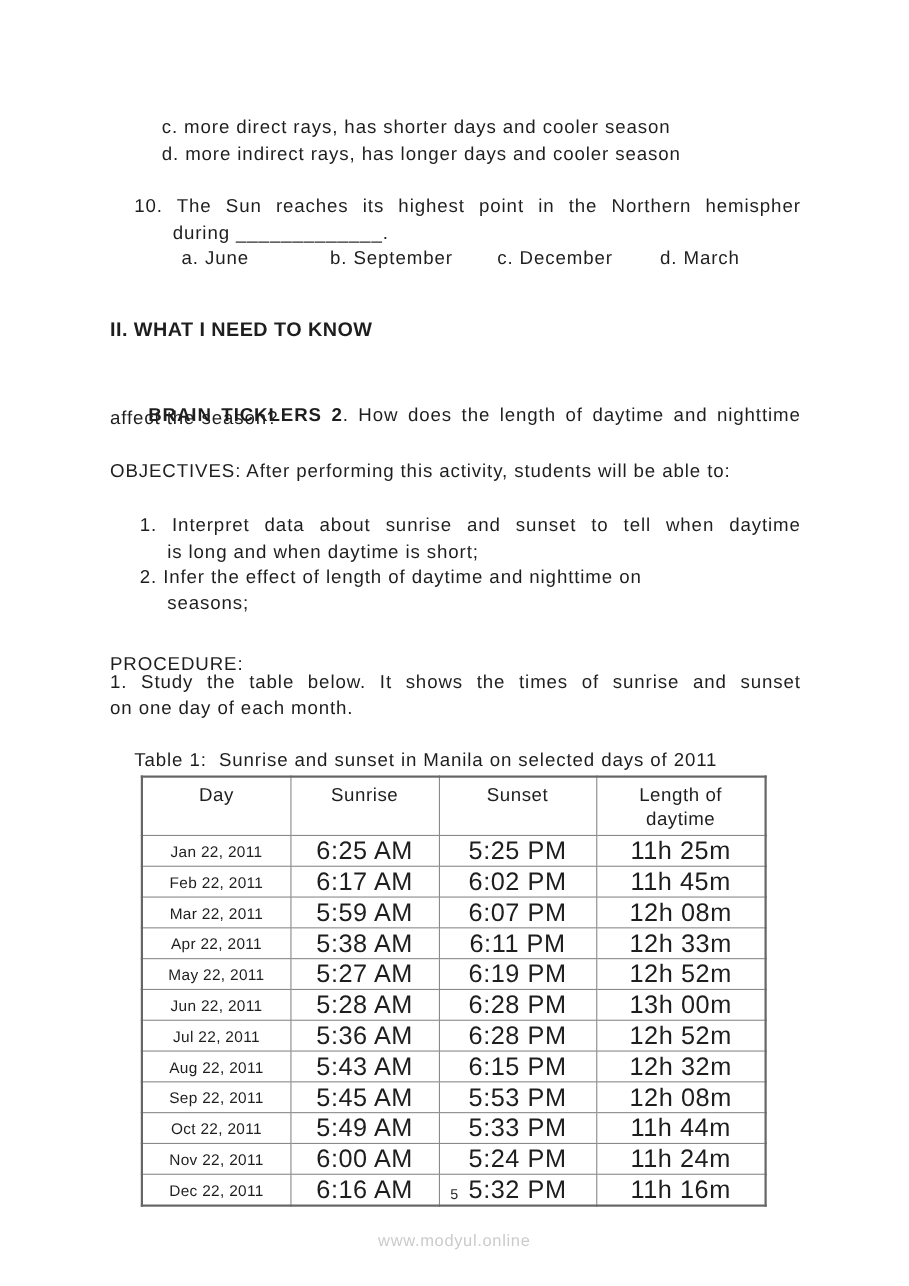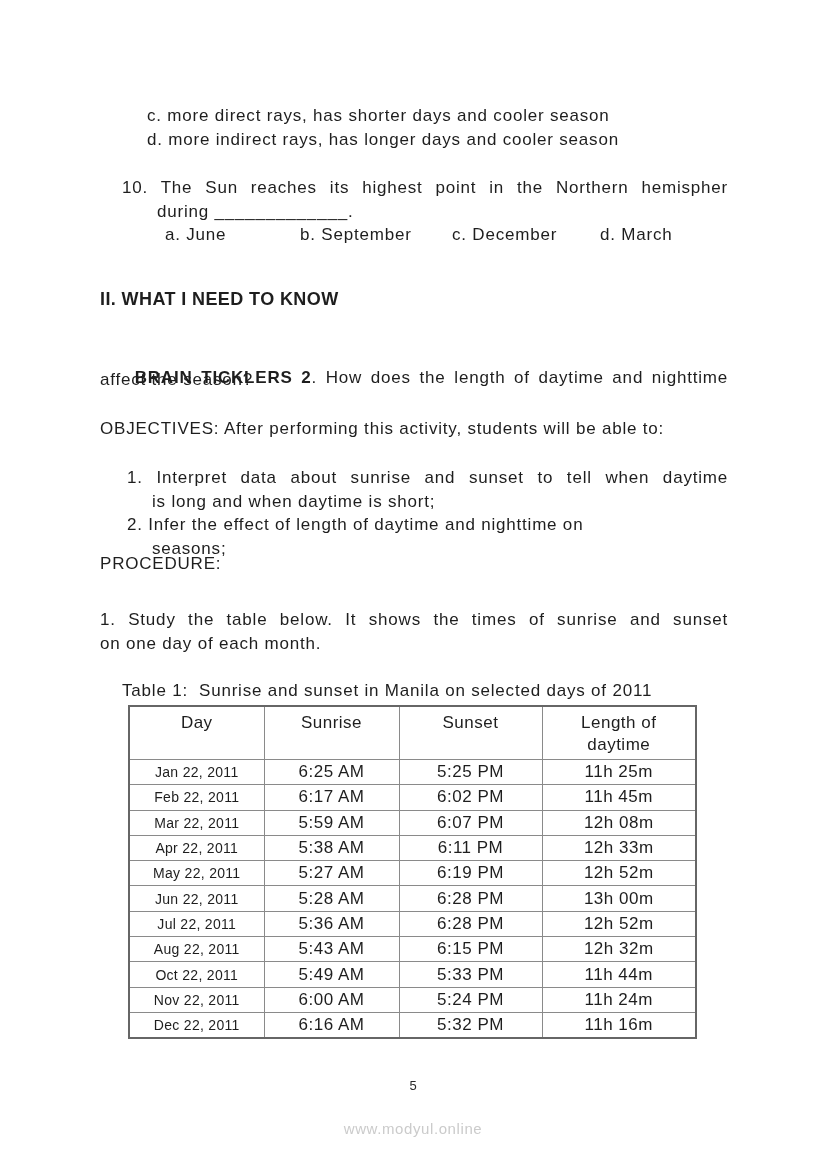--- a/index.html
+++ b/index.html
@@ -58,21 +58,21 @@
     font-weight: normal;
     vertical-align: top;
     padding-top: 5px;
     height: 47px;
     line-height: 22px;
     letter-spacing: 0.5px;
     white-space: pre-line;
   }
   .data-table td {
     height: 24.3px;
-    font-size: 17px;
+    font-size: 23px;
     letter-spacing: 0.5px;
     vertical-align: middle;
   }
   .data-table td.day-cell {
     font-size: 14px;
     letter-spacing: 0.3px;
   }
   .page-number {
     position: absolute;
     left: 0;
@@ -119,21 +119,21 @@
   </div>
   <div class="line" style="left:100px; top:368px;">affect the season?</div>
 
   <div class="line" style="left:100px; top:417px;">OBJECTIVES: After performing this activity, students will be able to:</div>
 
   <div class="line just" style="left:127px; top:466px; width:601px;">1. Interpret data about sunrise and sunset to tell when daytime</div>
   <div class="line" style="left:152px; top:490px;">is long and when daytime is short;</div>
   <div class="line" style="left:127px; top:513px;">2. Infer the effect of length of daytime and nighttime on</div>
   <div class="line" style="left:152px; top:537px;">seasons;</div>
 
-  <div class="line" style="left:100px; top:552px;">PROCEDURE:</div>
+  <div class="line" style="left:100px; top:592px;">PROCEDURE:</div>
 
   <div class="line just" style="left:100px; top:608px; width:628px;">1. Study the table below. It shows the times of sunrise and sunset</div>
   <div class="line" style="left:100px; top:632px;">on one day of each month.</div>
 
   <div class="line" style="left:122px; top:679px;">Table 1:  Sunrise and sunset in Manila on selected days of 2011</div>
 
   <table class="data-table">
     <colgroup>
       <col style="width:135px">
       <col style="width:135px">
@@ -200,20 +200,26 @@
           <td>12h 52m</td>
         </tr>
 
         <tr>
           <td class="day-cell">Aug 22, 2011</td>
           <td>5:43 AM</td>
           <td>6:15 PM</td>
           <td>12h 32m</td>
         </tr>
 
+        <tr>
+          <td class="day-cell">Sep 22, 2011</td>
+          <td>5:45 AM</td>
+          <td>5:53 PM</td>
+          <td>12h 08m</td>
+        </tr>
 
         <tr>
           <td class="day-cell">Oct 22, 2011</td>
           <td>5:49 AM</td>
           <td>5:33 PM</td>
           <td>11h 44m</td>
         </tr>
 
         <tr>
           <td class="day-cell">Nov 22, 2011</td>

